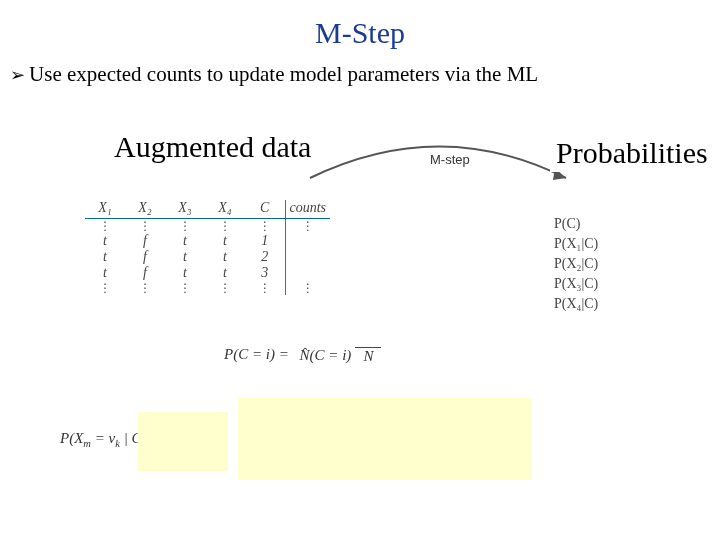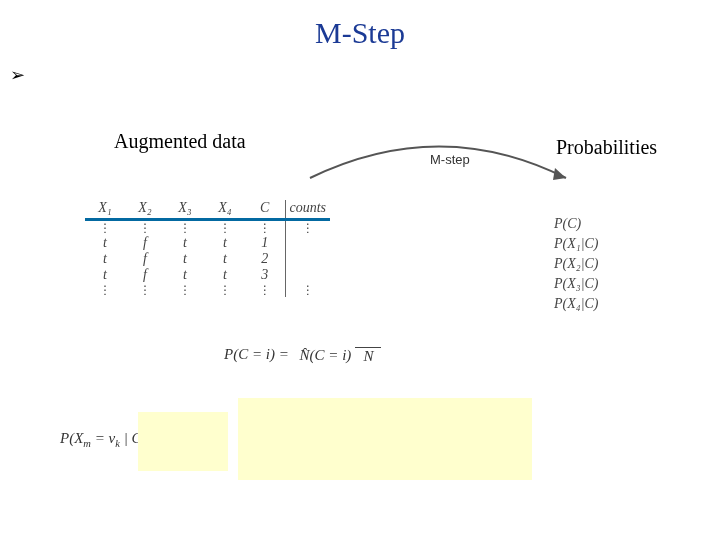--- a/index.html
+++ b/index.html
@@ -28,21 +28,21 @@
   }
   .bullet-arrow {
     font-family: Arial, sans-serif;
     font-size: 18px;
     margin-right: 4px;
     line-height: 26px;
   }
   .label-box {
     position: absolute;
     background: #fff;
-    font-size: 20px;
+    font-size: 30px;
     color: #000;
     padding: 2px 6px;
   }
   .label-augmented { left: 108px; top: 128px; }
   .label-prob      { left: 550px; top: 134px; text-align: right; }
   .svg-layer {
     position: absolute;
     left: 0; top: 0;
     width: 720px; height: 540px;
     pointer-events: none;
@@ -58,39 +58,38 @@
     color: #444;
   }
   .data-table td, .data-table th {
     width: 40px;
     text-align: center;
     padding: 0 4px;
     font-style: italic;
     font-weight: normal;
   }
   .data-table th {
-    border-bottom: 3px solid #0369a1;
+    border-bottom: 1px solid #0369a1;
     padding-bottom: 2px;
   }
   .data-table td.sep-left, .data-table th.sep-left {
     border-left: 1px solid #666;
   }
   .vdots td {
     font-style: normal;
     line-height: 8px;
     font-size: 12px;
     padding: 3px 0;
   }
   
   .prob-list {
     position: absolute;
     left: 554px;
     top: 214px;
     font-size: 14px;
-    font-style: italic;
     color: #444;
     line-height: 20px;
   }
   
   .formula1 {
     position: absolute;
     left: 176px;
     top: 346px;
     font-size: 15px;
     font-style: italic;
@@ -133,20 +132,21 @@
   .mask2 { left: 238px; top: 398px; width: 294px; height: 82px; }
   sub { font-size: 0.7em; }
 </style>
 </head>
 <body>
 
 <div class="title">M-Step</div>
 
 <div class="bullet-row">
   <span class="bullet-arrow">➢</span>
+  <span>Use expected counts to update model parameters via the ML</span>
 </div>
 
 <svg class="svg-layer">
   <path d="M 310 178 Q 440 115 566 178" stroke="#555" stroke-width="2" fill="none"></path>
   <polygon points="566,178 555,168 553,180" fill="#555"></polygon>
 </svg>
 
 <div class="mstep-label">M-step</div>
 
 <div class="label-box label-augmented">Augmented data</div>

